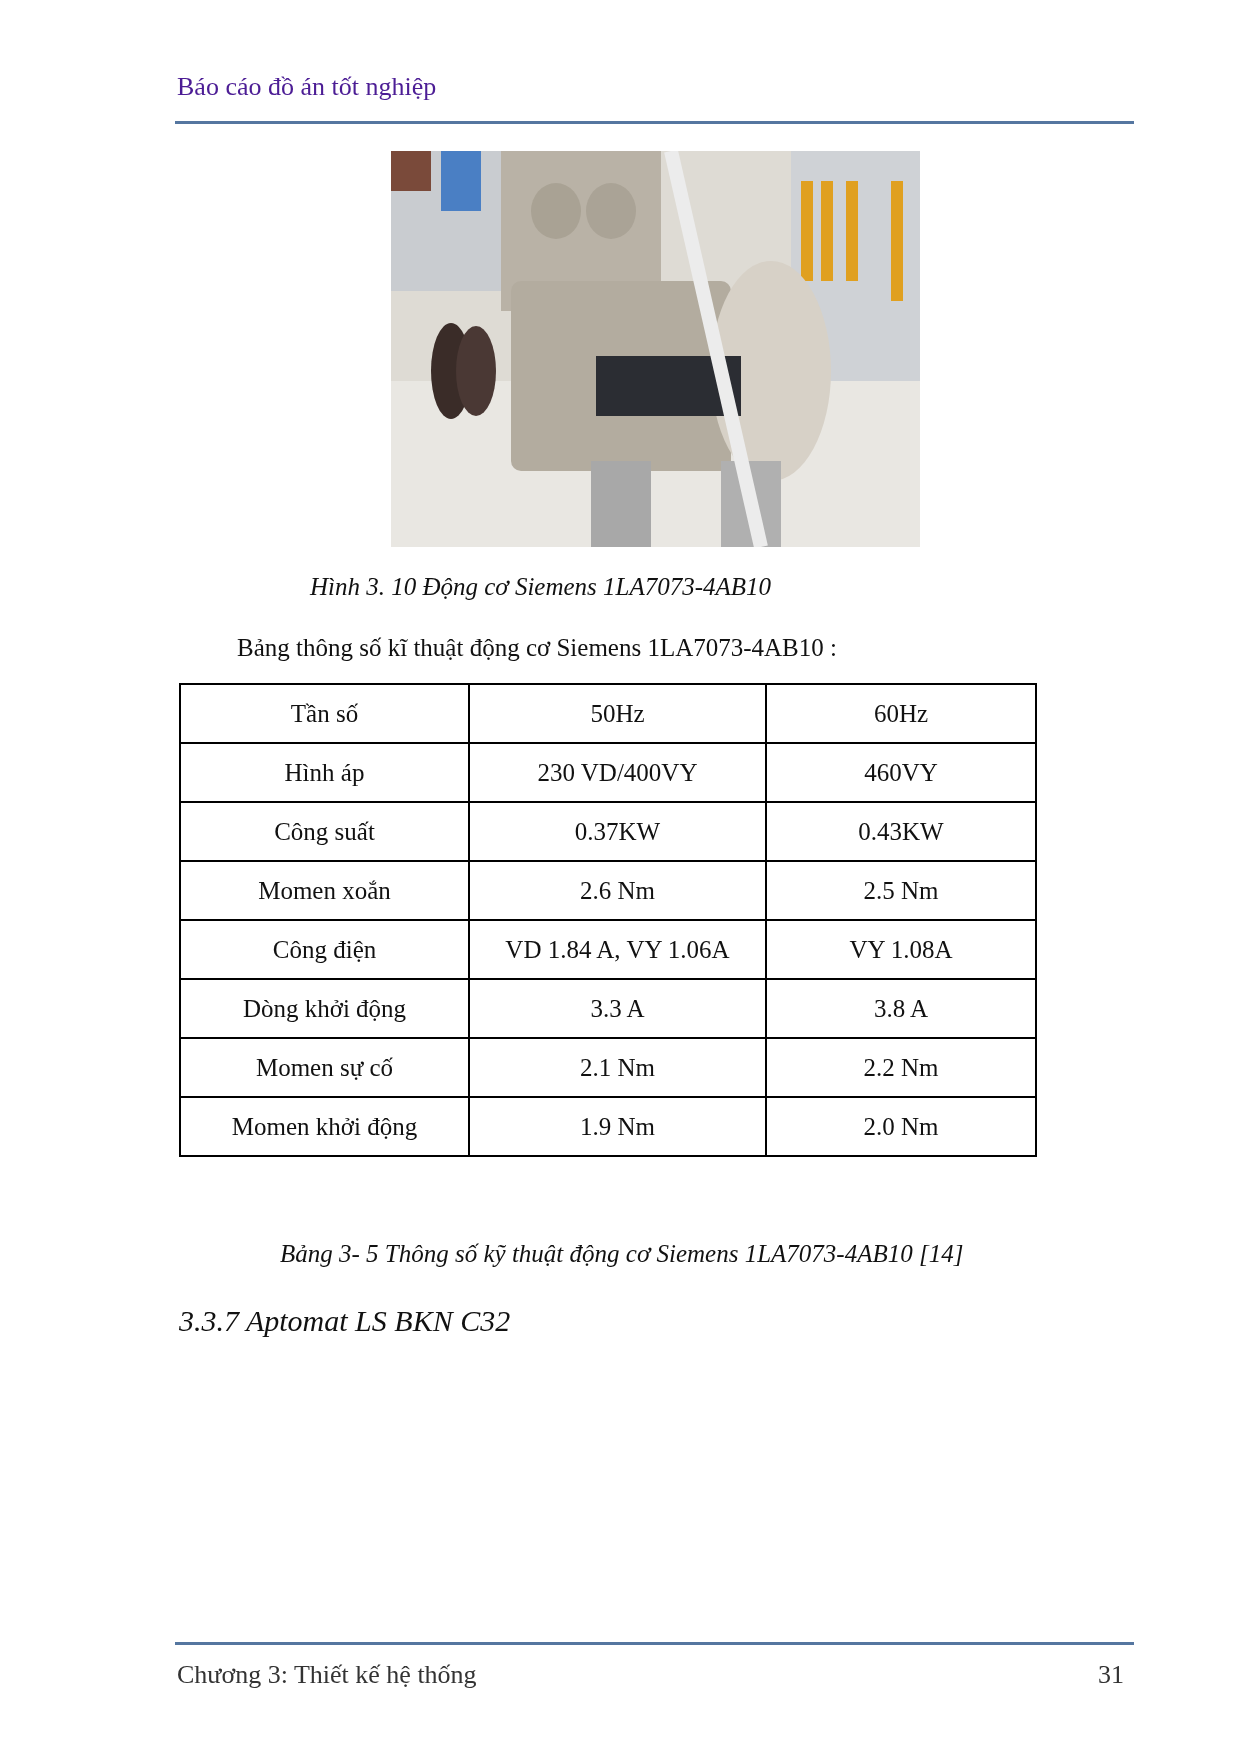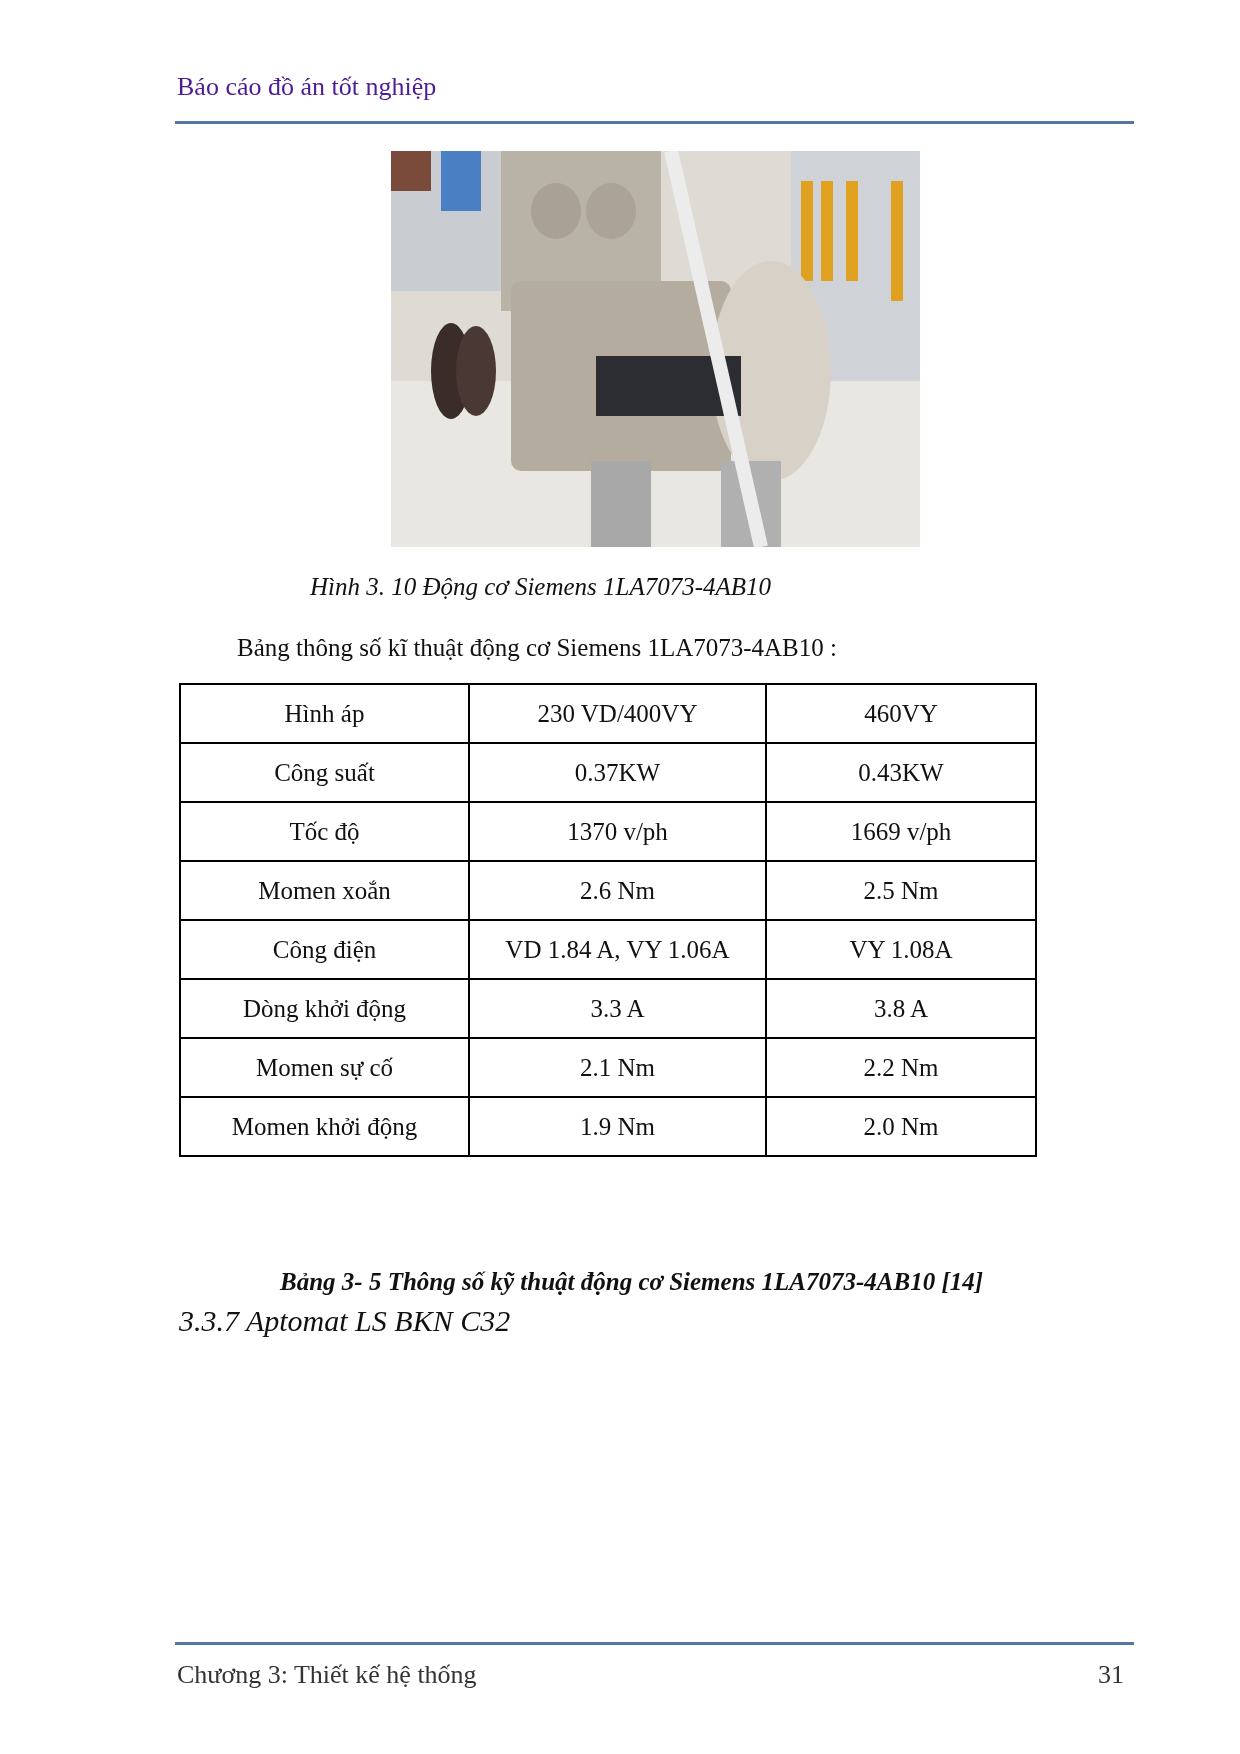--- a/index.html
+++ b/index.html
@@ -10,21 +10,21 @@
   .rule.top { left:175px; width:959px; top:121px; }
   .rule.bottom { left:175px; width:959px; top:1642px; }
   .photo { position:absolute; left:391px; top:151px; width:529px; height:396px; overflow:hidden; background:#e8e6e1; }
   .photo svg { display:block; }
   .fig-caption { position:absolute; left:0; width:1041px; top:573px; text-align:center; font-size:25px; font-style:italic; padding-left:40px; box-sizing:border-box;}
   .intro { position:absolute; left:237px; top:634px; font-size:25px; }
   table.spec { position:absolute; left:179px; top:683px; width:858px; border-collapse:collapse; font-size:25px; }
   table.spec td { border:2px solid #000; height:57px; text-align:center; padding:0 4px; }
   table.spec td:nth-child(1) { width:279px; }
   table.spec td:nth-child(2) { width:287px; }
-  .table-caption { position:absolute; left:280px; top:1268px; font-size:25px; font-style:italic;font-weight:bold; }
+  .table-caption { position:absolute; left:280px; top:1240px; font-size:25px; font-style:italic; }
   .section-heading { position:absolute; left:179px; top:1304px; font-size:30px; font-style:italic; }
   .footer-text { position:absolute; left:177px; top:1660px; font-size:26px; color:#333; }
   .page-number { position:absolute; right:116px; top:1660px; font-size:26px; color:#333; }
 </style>
 </head>
 <body>
 
 <div class="header-text">Báo cáo đồ án tốt nghiệp</div>
 <div class="rule top"></div>
 
@@ -54,33 +54,33 @@
   </svg>
 </div>
 
 <div class="fig-caption">Hình 3. 10 Động cơ Siemens 1LA7073-4AB10</div>
 
 <div class="intro">Bảng thông số kĩ thuật động cơ Siemens 1LA7073-4AB10 :</div>
 
 <table class="spec">
   <tbody>
     <tr>
+      <td>Tần số</td>
+      <td>50Hz</td>
+      <td>60Hz</td>
+    </tr>
+    <tr>
       <td>Hình áp</td>
       <td>230 VD/400VY</td>
       <td>460VY</td>
     </tr>
     <tr>
       <td>Công suất</td>
       <td>0.37KW</td>
       <td>0.43KW</td>
-    </tr>
-    <tr>
-      <td>Tốc độ</td>
-      <td>1370 v/ph</td>
-      <td>1669 v/ph</td>
     </tr>
     <tr>
       <td>Momen xoắn</td>
       <td>2.6 Nm</td>
       <td>2.5 Nm</td>
     </tr>
     <tr>
       <td>Công điện</td>
       <td>VD 1.84 A, VY 1.06A</td>
       <td>VY 1.08A</td>

